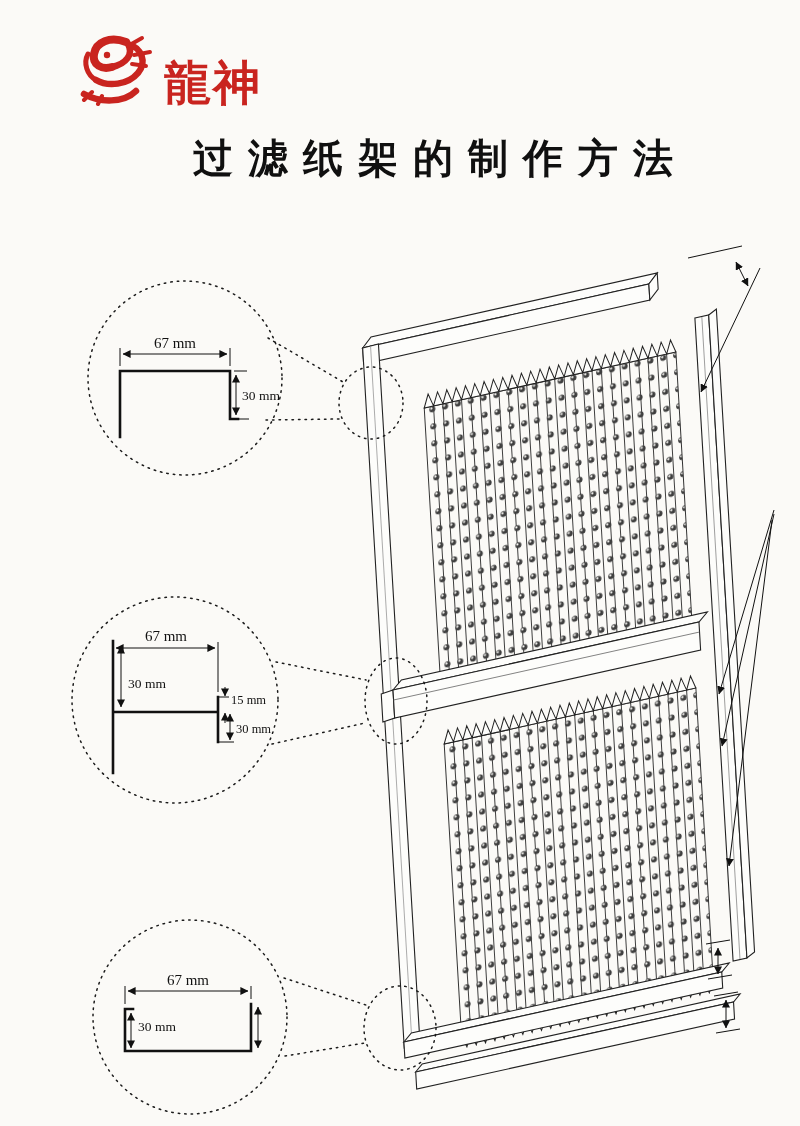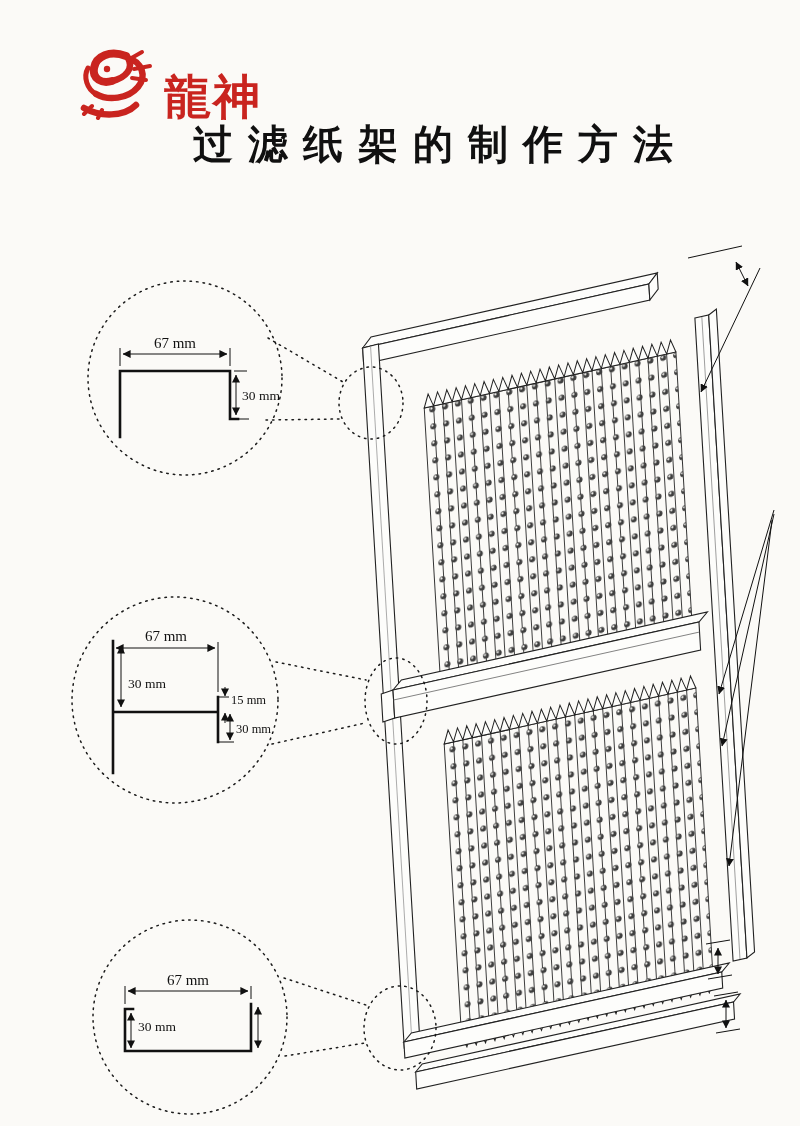--- a/index.html
+++ b/index.html
@@ -1,21 +1,21 @@
 <!DOCTYPE html>
 <html><head>
 <meta charset="utf-8">
 <style>
   *{margin:0;padding:0;box-sizing:border-box}
   html,body{width:800px;height:1126px}
   body{position:relative;background:#fbfaf7;font-family:"Liberation Sans",sans-serif;overflow:hidden}
-  .header{position:absolute;left:72px;top:46px;display:flex;align-items:flex-end}
+  .header{position:absolute;left:72px;top:32px;display:flex;align-items:flex-end}
   .brand{color:#c9241f;font-family:"Liberation Serif",serif;font-weight:bold;font-size:47px;line-height:.95;letter-spacing:2px}
   .series{color:#161616;font-weight:bold;font-size:29px;line-height:1.05;letter-spacing:9px;margin-left:6px;margin-bottom:2px}
-  .title{position:absolute;left:193px;top:117px;font-size:40px;font-weight:bold;letter-spacing:15px;color:#101010;white-space:nowrap}
+  .title{position:absolute;left:193px;top:131px;font-size:40px;font-weight:bold;letter-spacing:15px;color:#101010;white-space:nowrap}
   svg.drawing{position:absolute;left:0;top:0}
   text.dim{font-family:"Liberation Serif",serif;fill:#111}
   .thick{fill:none;stroke:#111;stroke-width:2.6;stroke-linecap:square;stroke-linejoin:miter}
   .thin{stroke:#111;stroke-width:1;fill:none}
   .dotted{fill:none;stroke:#1b1b1b;stroke-width:1.5;stroke-dasharray:1.5 5;stroke-linecap:round}
   .face{fill:#fdfdfb;stroke:#222;stroke-width:1.1}
   .ann{stroke:#111;stroke-width:1;fill:none}
 </style>
 </head>
 <body>

